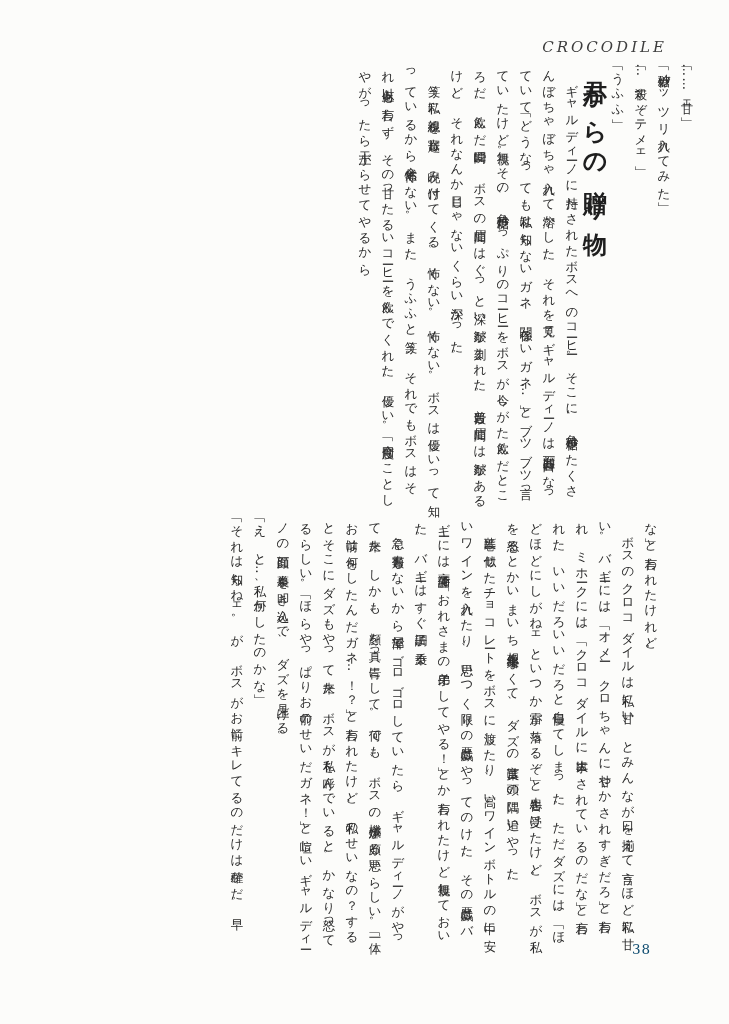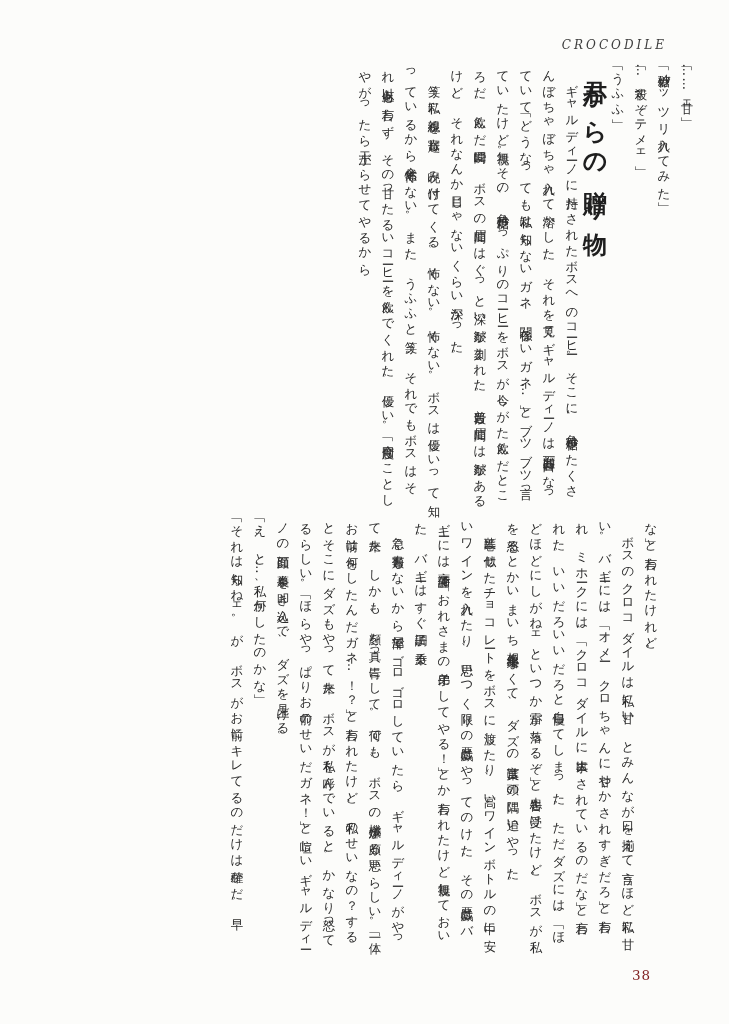--- a/index.html
+++ b/index.html
@@ -16,21 +16,21 @@
     overflow: hidden;
     font-family: "DejaVu Serif", serif;
     color: #262626;
   }
   .header-script {
     position: absolute;
     top: 38px;
     right: 62px;
     font-family: "DejaVu Serif", serif;
     font-style: italic;
-    font-size: 12px;
+    font-size: 15px;
     letter-spacing: 3px;
     color: #3d3d3d;
   }
   .vblock {
     position: absolute;
     writing-mode: vertical-rl;
     text-orientation: mixed;
     font-size: 12.5px;
     line-height: 23px;
     letter-spacing: 1.5px;
@@ -62,22 +62,21 @@
     margin: 132px 14px 0 18px;
     color: #1e1e1e;
     font-family: "DejaVu Serif", serif;
   }
   .page-number {
     position: absolute;
     top: 941px;
     left: 632px;
     font-size: 13.5px;
     letter-spacing: 1px;
-    color: #7f1d1d;
-    margin-top: 26px;
+    color: #0c4a6e;
   }
 </style>
 </head>
 <body>
 
 <div class="page">
 
   <div class="header-script">CROCODILE</div>
 
   <div class="vblock upper-block">

